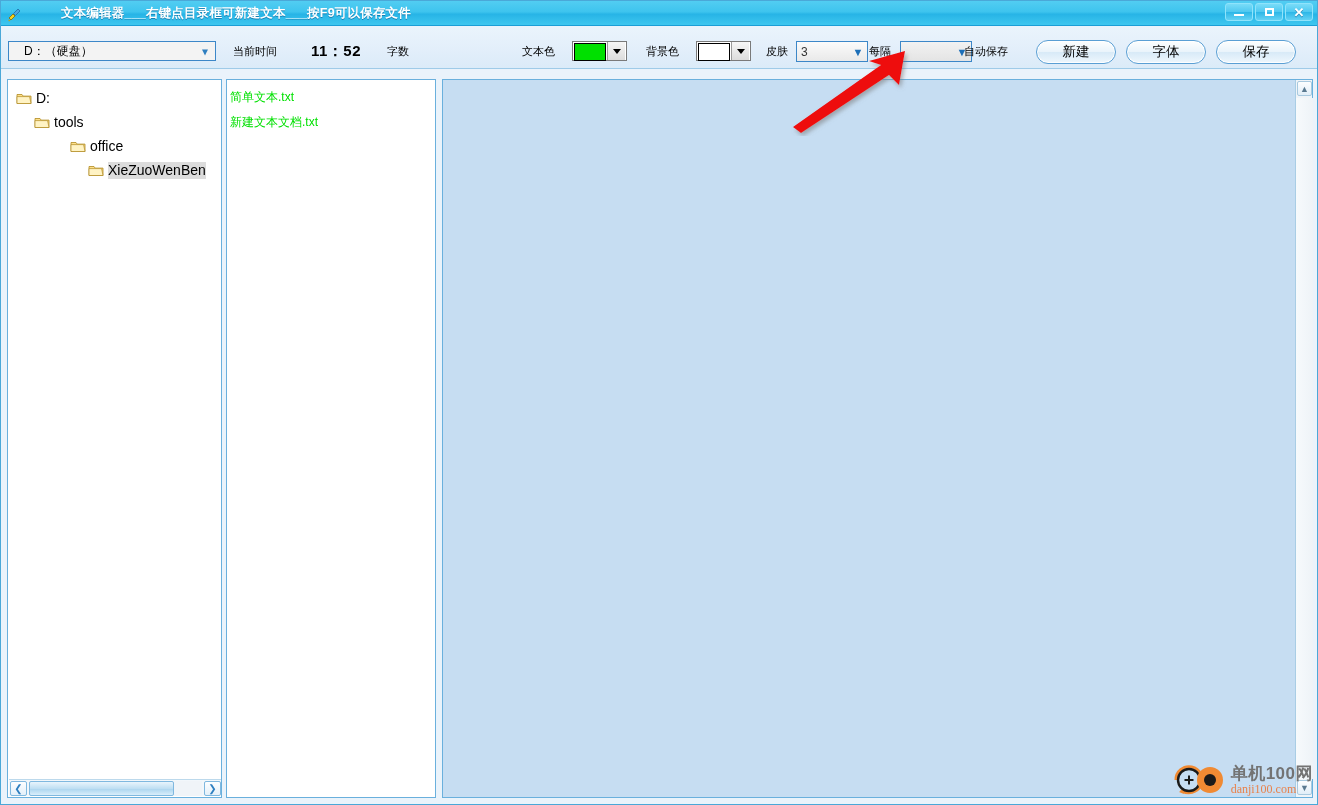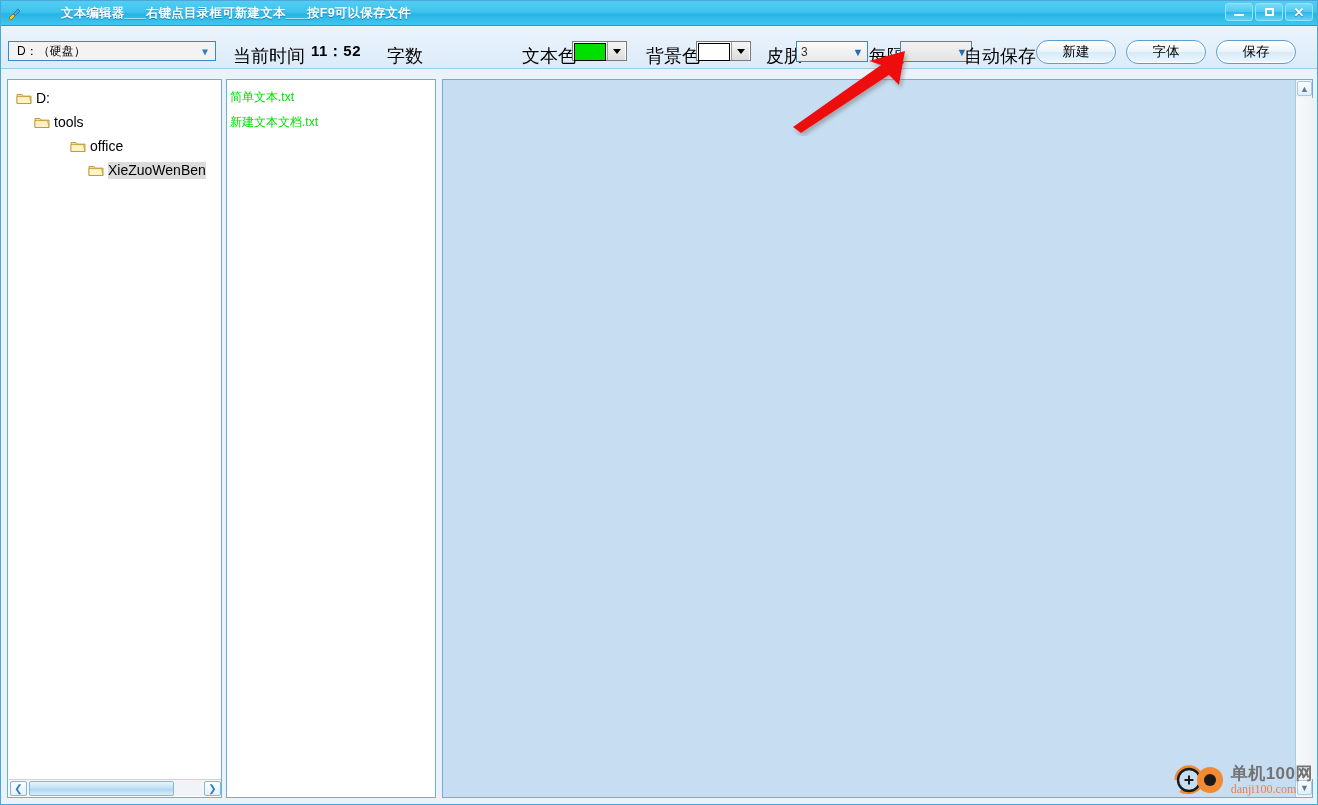--- a/index.html
+++ b/index.html
@@ -61,27 +61,27 @@
   .drive-combo{
     position:absolute;left:7px;top:40px;
     width:208px;height:20px;
     background:#f3f3f3;
     border:1px solid #3c87c8;
     box-sizing:border-box;
     display:flex;align-items:center;
     font-family:"DejaVu Sans Mono","Liberation Mono",monospace;
     font-size:12px;color:#000;
   }
-  .drive-combo .val{padding-left:8px;flex:1;white-space:nowrap;font-family:"Liberation Sans",sans-serif;}
+  .drive-combo .val{padding-left:15px;flex:1;white-space:nowrap;font-family:"Liberation Sans",sans-serif;}
   .combo-arrow-flat{
     width:20px;height:18px;display:flex;align-items:center;justify-content:center;
     color:#2f7fc0;font-size:10px;
   }
   .label{
-    position:absolute;color:#000;font-size:18px;white-space:nowrap;
+    position:absolute;color:#000;font-size:11px;white-space:nowrap;
   }
   .time-val{font-weight:bold;font-size:15px;letter-spacing:.5px;}
   .color-box{
     position:absolute;height:20px;border:1px solid #7a7a7a;
     box-sizing:border-box;display:flex;background:#fff;
   }
   .color-swatch{width:44px;height:100%;border:1px solid #000;box-sizing:border-box;margin:1px;}
   .color-drop{
     width:17px;height:100%;
     background:linear-gradient(to bottom,#f6f6f6,#dcdcdc);

